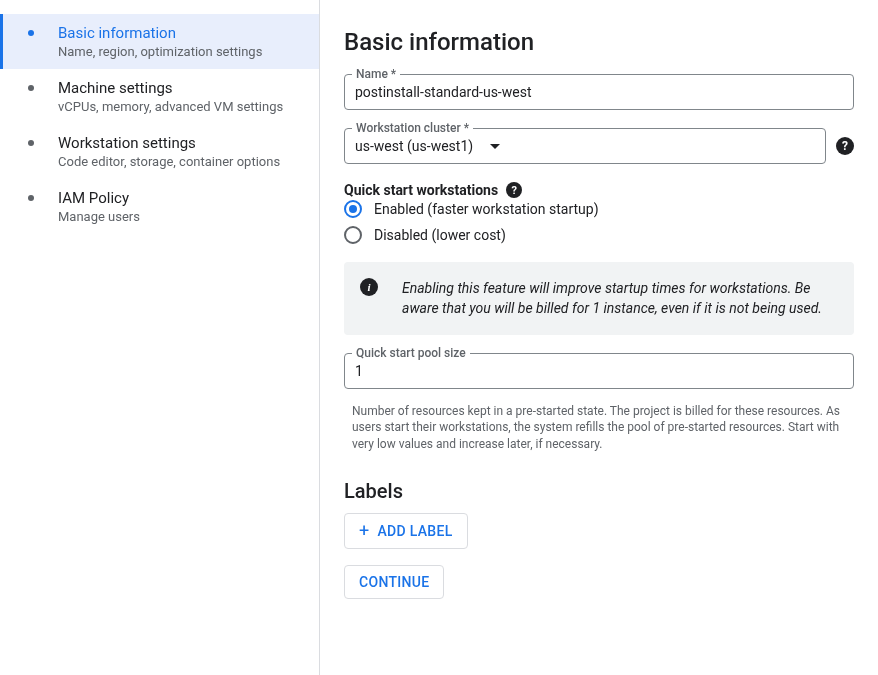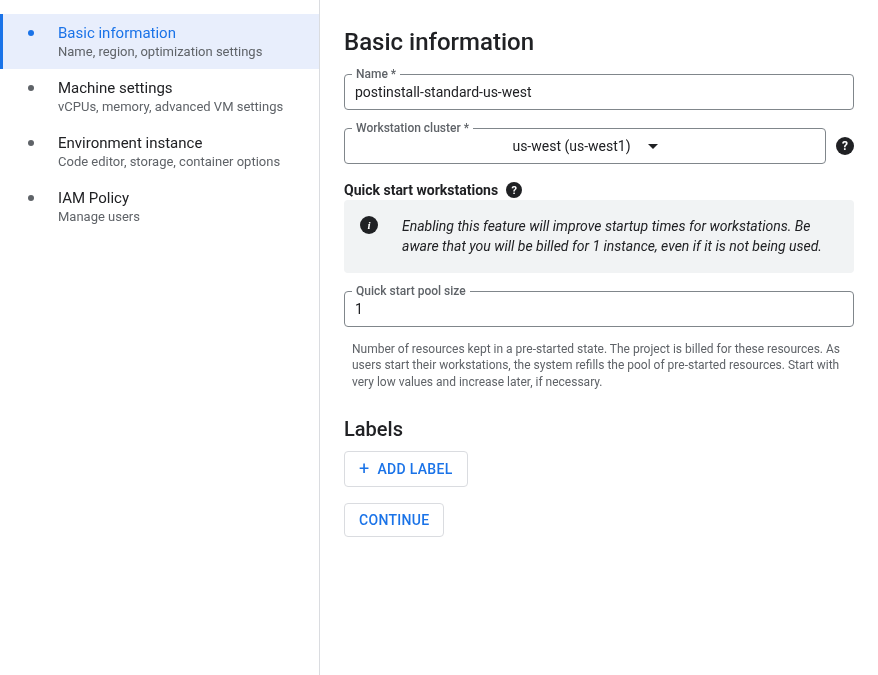--- a/index.html
+++ b/index.html
@@ -104,21 +104,21 @@
       border-radius: 4px;
       padding: 9px 10px;
       font-size: 14px;
       color: #202124;
       font-family: inherit;
       background: #fff;
     }
     .select-input {
       display: flex;
       align-items: center;
-      justify-content: center;
+      justify-content: flex-start;
       cursor: pointer;
       gap: 9px;
     }
     .chevron {
       border-left: 5px solid transparent;
       border-right: 5px solid transparent;
       border-top: 5px solid #202124;
       margin-left: 8px;
     }
     .help-icon {
@@ -271,21 +271,21 @@
     <div class="nav-title">Basic information</div>
     <div class="nav-sub">Name, region, optimization settings</div>
   </div>
   <div class="nav-item">
     <span class="nav-bullet"></span>
     <div class="nav-title">Machine settings</div>
     <div class="nav-sub">vCPUs, memory, advanced VM settings</div>
   </div>
   <div class="nav-item">
     <span class="nav-bullet"></span>
-    <div class="nav-title">Environment instance</div>
+    <div class="nav-title">Workstation settings</div>
     <div class="nav-sub">Code editor, storage, container options</div>
   </div>
   <div class="nav-item">
     <span class="nav-bullet"></span>
     <div class="nav-title">IAM Policy</div>
     <div class="nav-sub">Manage users</div>
   </div>
 </nav>
 
 <main class="main">
@@ -307,20 +307,32 @@
       </div>
     </div>
     <span class="help-icon">?</span>
   </div>
 
   <div class="section-label">
     <span>Quick start workstations</span>
     <span class="help-icon">?</span>
   </div>
 
+  <div class="radio-group">
+    <label class="radio-row selected">
+      <span class="radio-outer">
+          <span class="radio-inner"></span>
+        </span>
+      <span>Enabled (faster workstation startup)</span>
+    </label>
+    <label class="radio-row">
+      <span class="radio-outer"></span>
+      <span>Disabled (lower cost)</span>
+    </label>
+  </div>
 
   <div class="info-box">
     <span class="info-icon">i</span>
     <div class="info-text">Enabling this feature will improve startup times for workstations. Be aware that you will be billed for 1 instance, even if it is not being used.</div>
   </div>
 
   <div class="form-field pool-field">
     <div class="field-wrap">
       <label class="float-label">Quick start pool size</label>
       <input class="text-input" type="text" value="1" style="">

